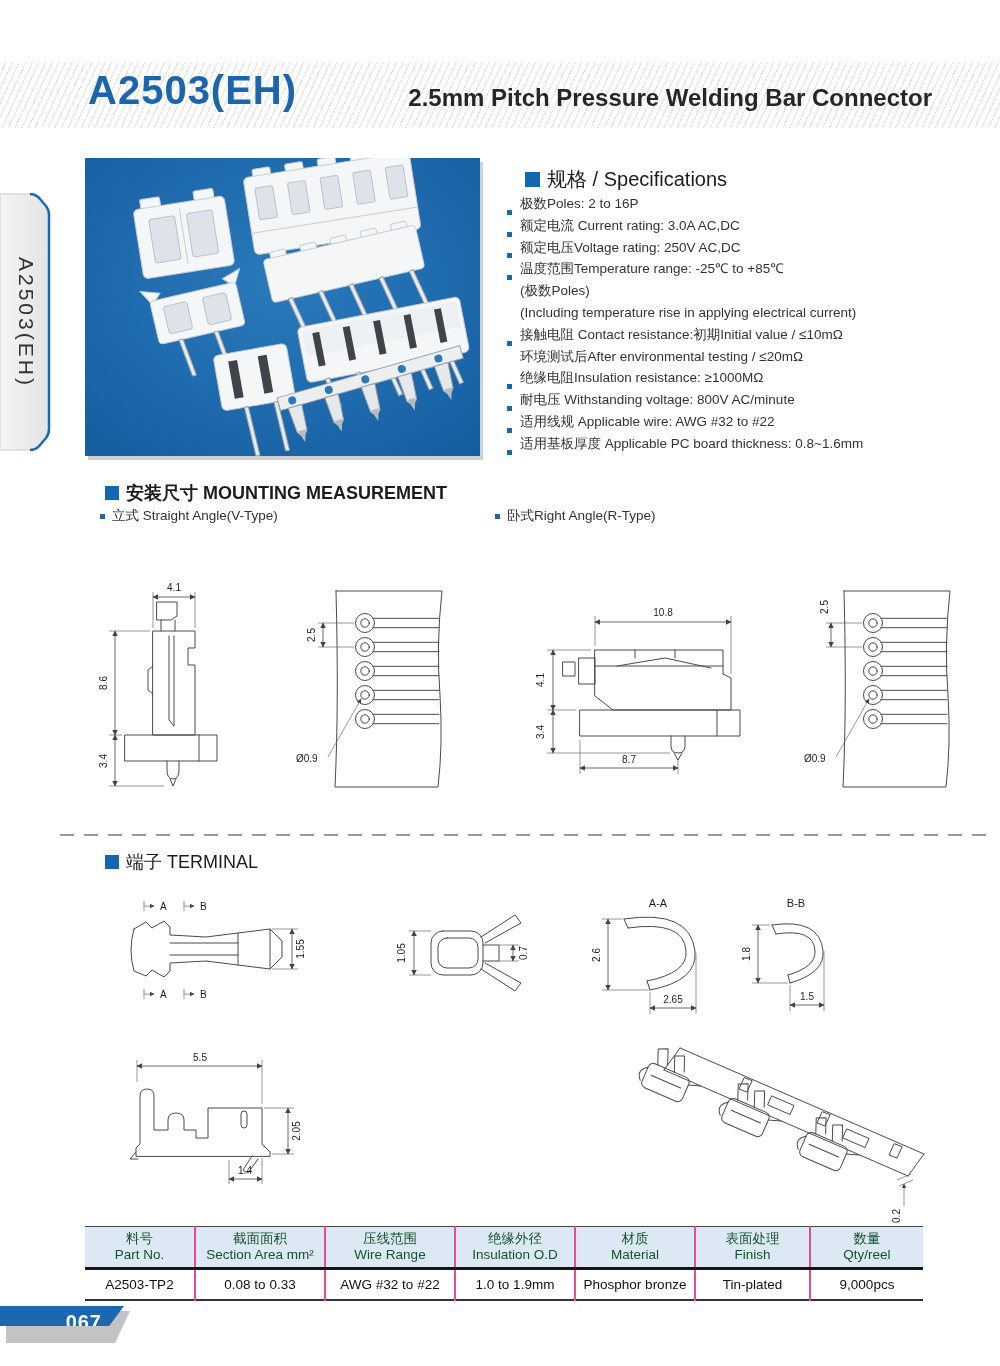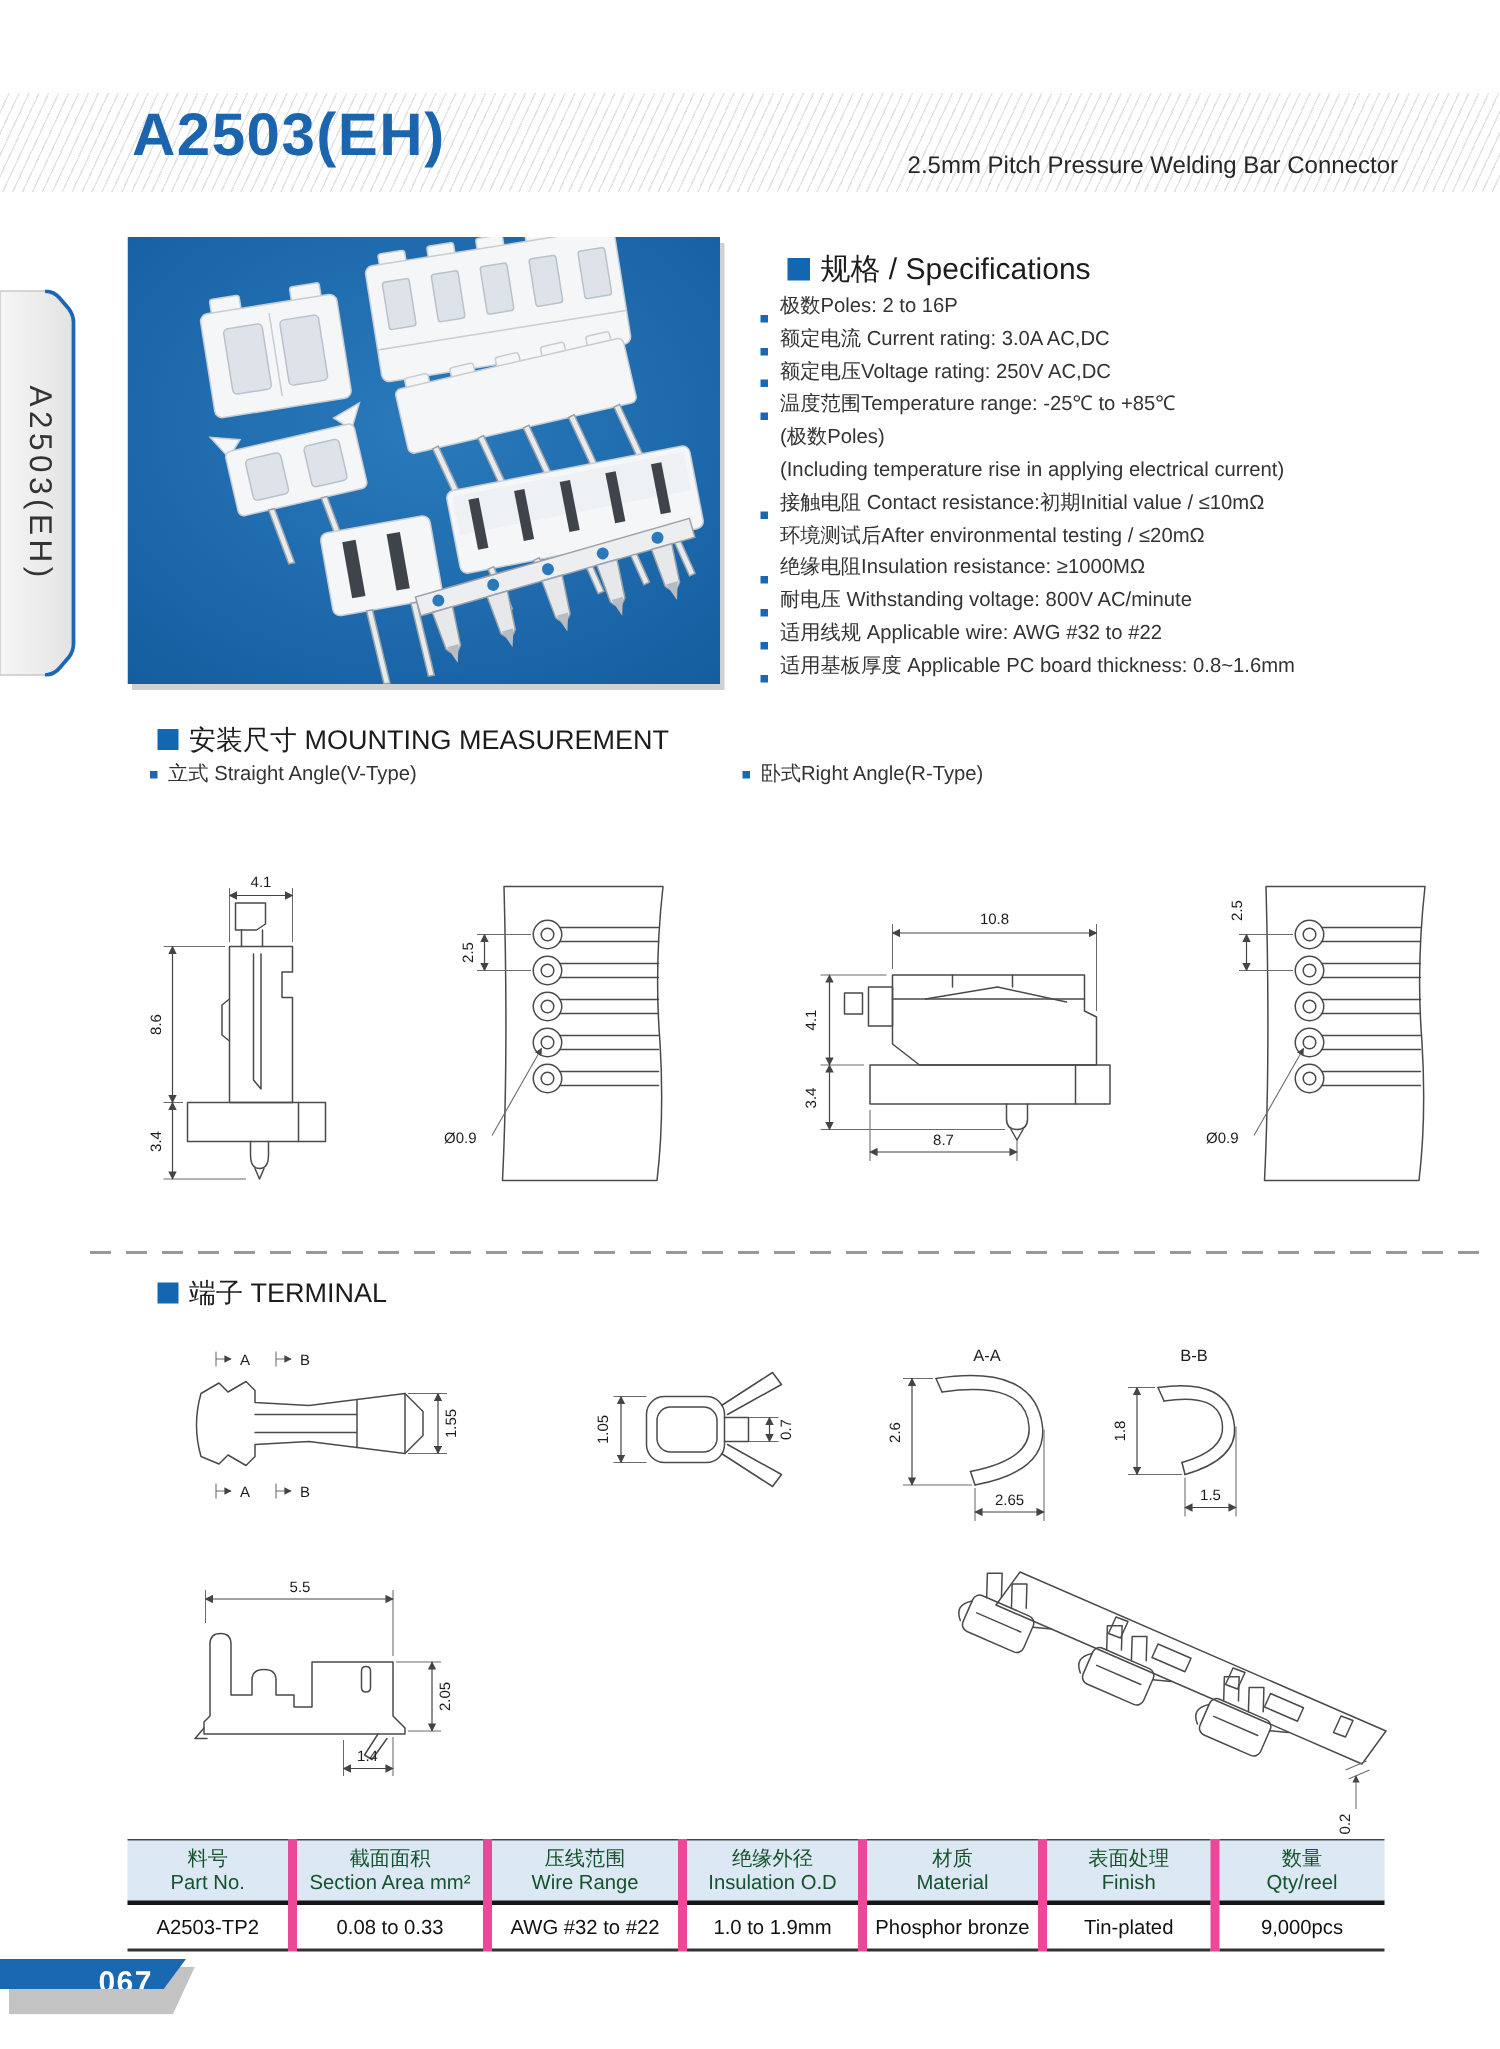--- a/index.html
+++ b/index.html
@@ -5,38 +5,38 @@
   html,body { margin:0; padding:0; background:#ffffff; }
   .page { position:relative; width:1000px; height:1366px; background:#fff; overflow:hidden;
           font-family:"Liberation Sans", sans-serif; color:#222; }
 
   
   .stripes { position:absolute; left:0; top:62px; width:100%; height:66px;
              background:repeating-linear-gradient(115deg, rgba(0,0,0,0) 0 5px, #e4e4e4 5px 6px); }
 
   .title { position:absolute; left:88px; top:68px; font-size:40px; font-weight:bold;
            color:#1a65ad; letter-spacing:1px; }
-  .subtitle { position:absolute; right:68px; top:102px; font-size:16px; font-weight:normal; color:#262626; }
+  .subtitle { position:absolute; right:68px; top:84px; font-size:24px; font-weight:bold; color:#262626; }
 
   
   .tab { position:absolute; left:0; top:193px; width:52px; height:258px; }
   .tab-label { position:absolute; left:0; top:0; width:52px; height:258px; display:flex;
                align-items:center; justify-content:center; writing-mode:vertical-rl;
                font-size:21px; color:#333; letter-spacing:3px; }
 
   
   .photo { position:absolute; left:85px; top:158px; width:395px; height:298px;
            box-shadow:3px 4px 0 rgba(120,120,120,.35); }
 
   
   .sec-head { position:absolute; display:flex; align-items:center; gap:7px; color:#1c1c1c;padding-left:20px; }
   .sec-head .sq { flex:none; background:#1267b0; }
   .spec-head { left:505px; top:166px; font-size:20px; }
   .spec-head .sq { width:15px; height:15px; }
-  .mount-head { left:85px; top:481px; font-size:18px; }
+  .mount-head { left:85px; top:481px; font-size:18px;font-weight:bold; }
   .mount-head .sq { width:14px; height:14px; }
   .term-head { left:85px; top:850px; font-size:18px; }
   .term-head .sq { width:14px; height:14px; }
 
   
   .spec-list { position:absolute; left:507px; top:193px; width:478px; }
   .spec-line { display:flex; align-items:flex-end; line-height:21.8px; font-size:13.5px; color:#333; }
   .spec-line.cont { padding-left:13px; }
   .sq-bullet { flex:none; width:5px; height:5px; background:#1a68b2; margin:9px 8px 0 0; display:inline-block; }
 
@@ -55,21 +55,21 @@
   .dim { font-size:10px; fill:#1d1d1d; font-family:"Liberation Sans",sans-serif; }
   .seclab { font-size:11px; fill:#1d1d1d; font-family:"Liberation Sans",sans-serif; }
 
   
   .table-wrap { position:absolute; left:85px; top:1226px; }
   table.spec-table { border-collapse:collapse; width:838px; table-layout:fixed;
                      border-top:1px solid #444; border-bottom:2px solid #333; }
   table.spec-table thead tr { background:#dce8f3; border-bottom:3px solid #151515; }
   table.spec-table th { font-weight:normal; font-size:13.5px; color:#14532d; padding:4px 2px 3px; line-height:1.22; }
   table.spec-table td { font-size:13.5px; color:#111; padding:7px 2px; text-align:center; }
-  table.spec-table th + th, table.spec-table td + td { border-left:6px solid #ec4899; }
+  table.spec-table th + th, table.spec-table td + td { border-left:2px solid #ec4899; }
 
   
   .badge-shadow { position:absolute; left:6px; top:1311px; width:124px; height:32px; background:#c3c3c3;
                   clip-path:polygon(0 0, 100% 0, 88% 100%, 0 100%); }
   .page-badge { position:absolute; left:0; top:1306px; width:124px; height:20px; background:#1a68b2;
                 clip-path:polygon(0 0, 100% 0, 88% 100%, 0 100%); color:#fff; font-size:20px;
                 font-weight:bold; line-height:32px; text-align:right; padding-right:0; box-sizing:border-box; }
   .page-badge span { margin-right:22px; letter-spacing:1px; }
 </style>
 </head>

